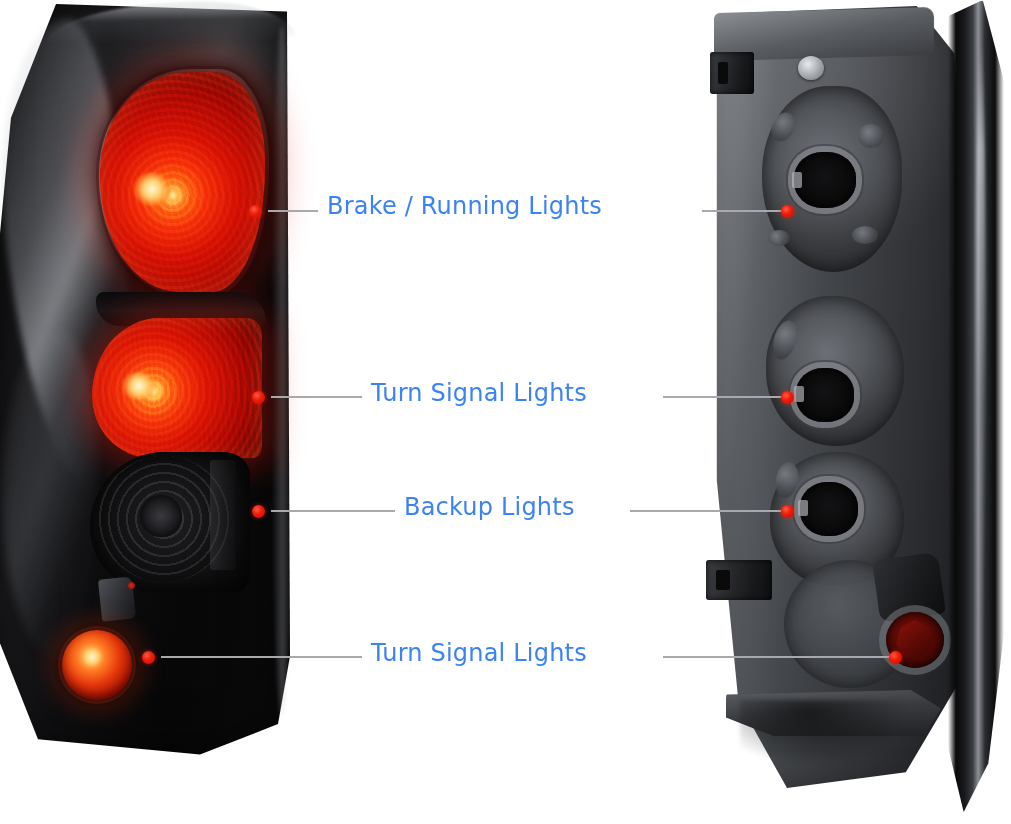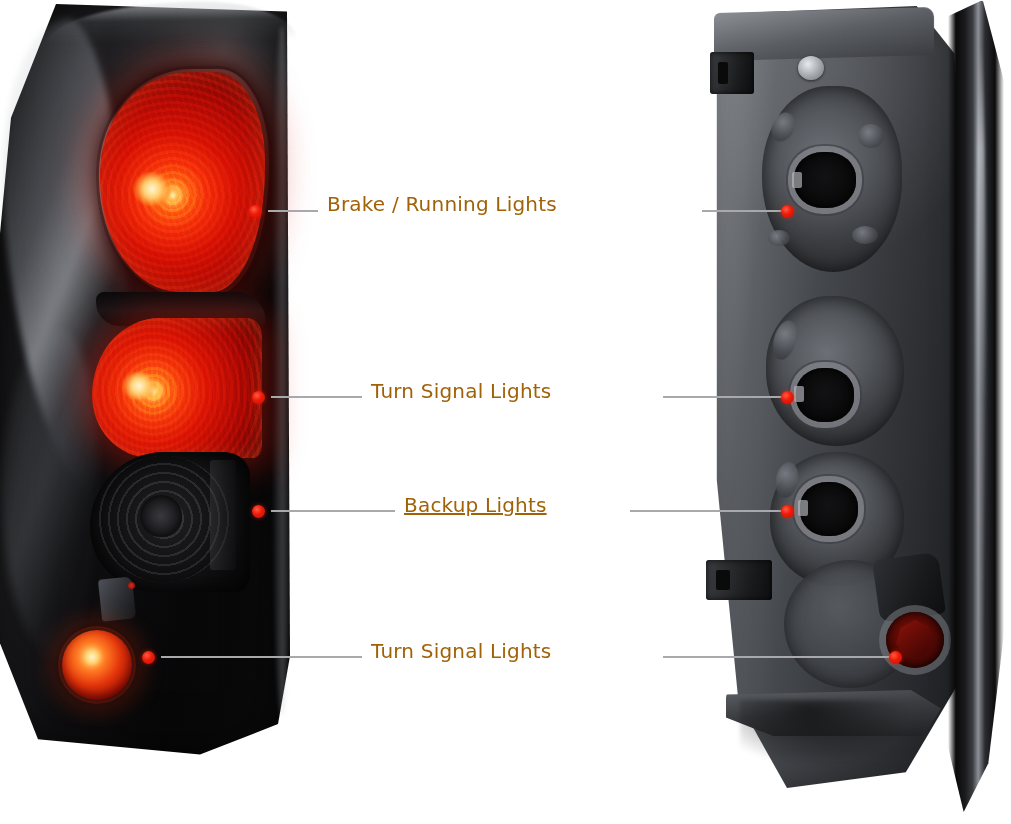--- a/index.html
+++ b/index.html
@@ -255,22 +255,22 @@
   }
   .housing-curve-shadow{
     position:absolute;left:40px;top:700px;width:230px;height:110px;
     background:radial-gradient(60% 70% at 30% 10%, rgba(0,0,0,.55), rgba(0,0,0,0) 70%);
     filter:blur(2px);
   }
 
   
   .callout-label{
     position:absolute;
-    color:#a16207;
-    font-size:20px;
+    color:#3b82f6;
+    font-size:24px;
     letter-spacing:.2px;
     white-space:nowrap;
     line-height:1;
   }
   .leader{
     position:absolute;height:2px;background:#a9a9ad;
   }
   .dot{
     position:absolute;width:13px;height:13px;border-radius:50%;
     background:radial-gradient(circle at 38% 34%,#ff5b44 0%,#ef1b08 42%,#c40f05 100%);
@@ -369,21 +369,21 @@
     <div class="dot" style="left:252px;top:391px;"></div>
     <div class="leader" style="left:271px;top:396px;width:91px;"></div>
     <div class="callout-label" style="left:371px;top:381px;">Turn Signal Lights</div>
     <div class="leader" style="left:663px;top:396px;width:119px;"></div>
     <div class="dot" style="left:781px;top:391px;"></div>
   </div>
 
   <div>
     <div class="dot" style="left:252px;top:505px;"></div>
     <div class="leader" style="left:271px;top:510px;width:124px;"></div>
-    <div class="callout-label" style="left:404px;top:495px;text-decoration:underline;">Backup Lights</div>
+    <div class="callout-label" style="left:404px;top:495px;">Backup Lights</div>
     <div class="leader" style="left:630px;top:510px;width:152px;"></div>
     <div class="dot" style="left:781px;top:505px;"></div>
   </div>
 
   <div>
     <div class="dot" style="left:142px;top:651px;"></div>
     <div class="leader" style="left:161px;top:656px;width:201px;"></div>
     <div class="callout-label" style="left:371px;top:641px;">Turn Signal Lights</div>
     <div class="leader" style="left:663px;top:656px;width:227px;"></div>
     <div class="dot" style="left:889px;top:651px;"></div>

